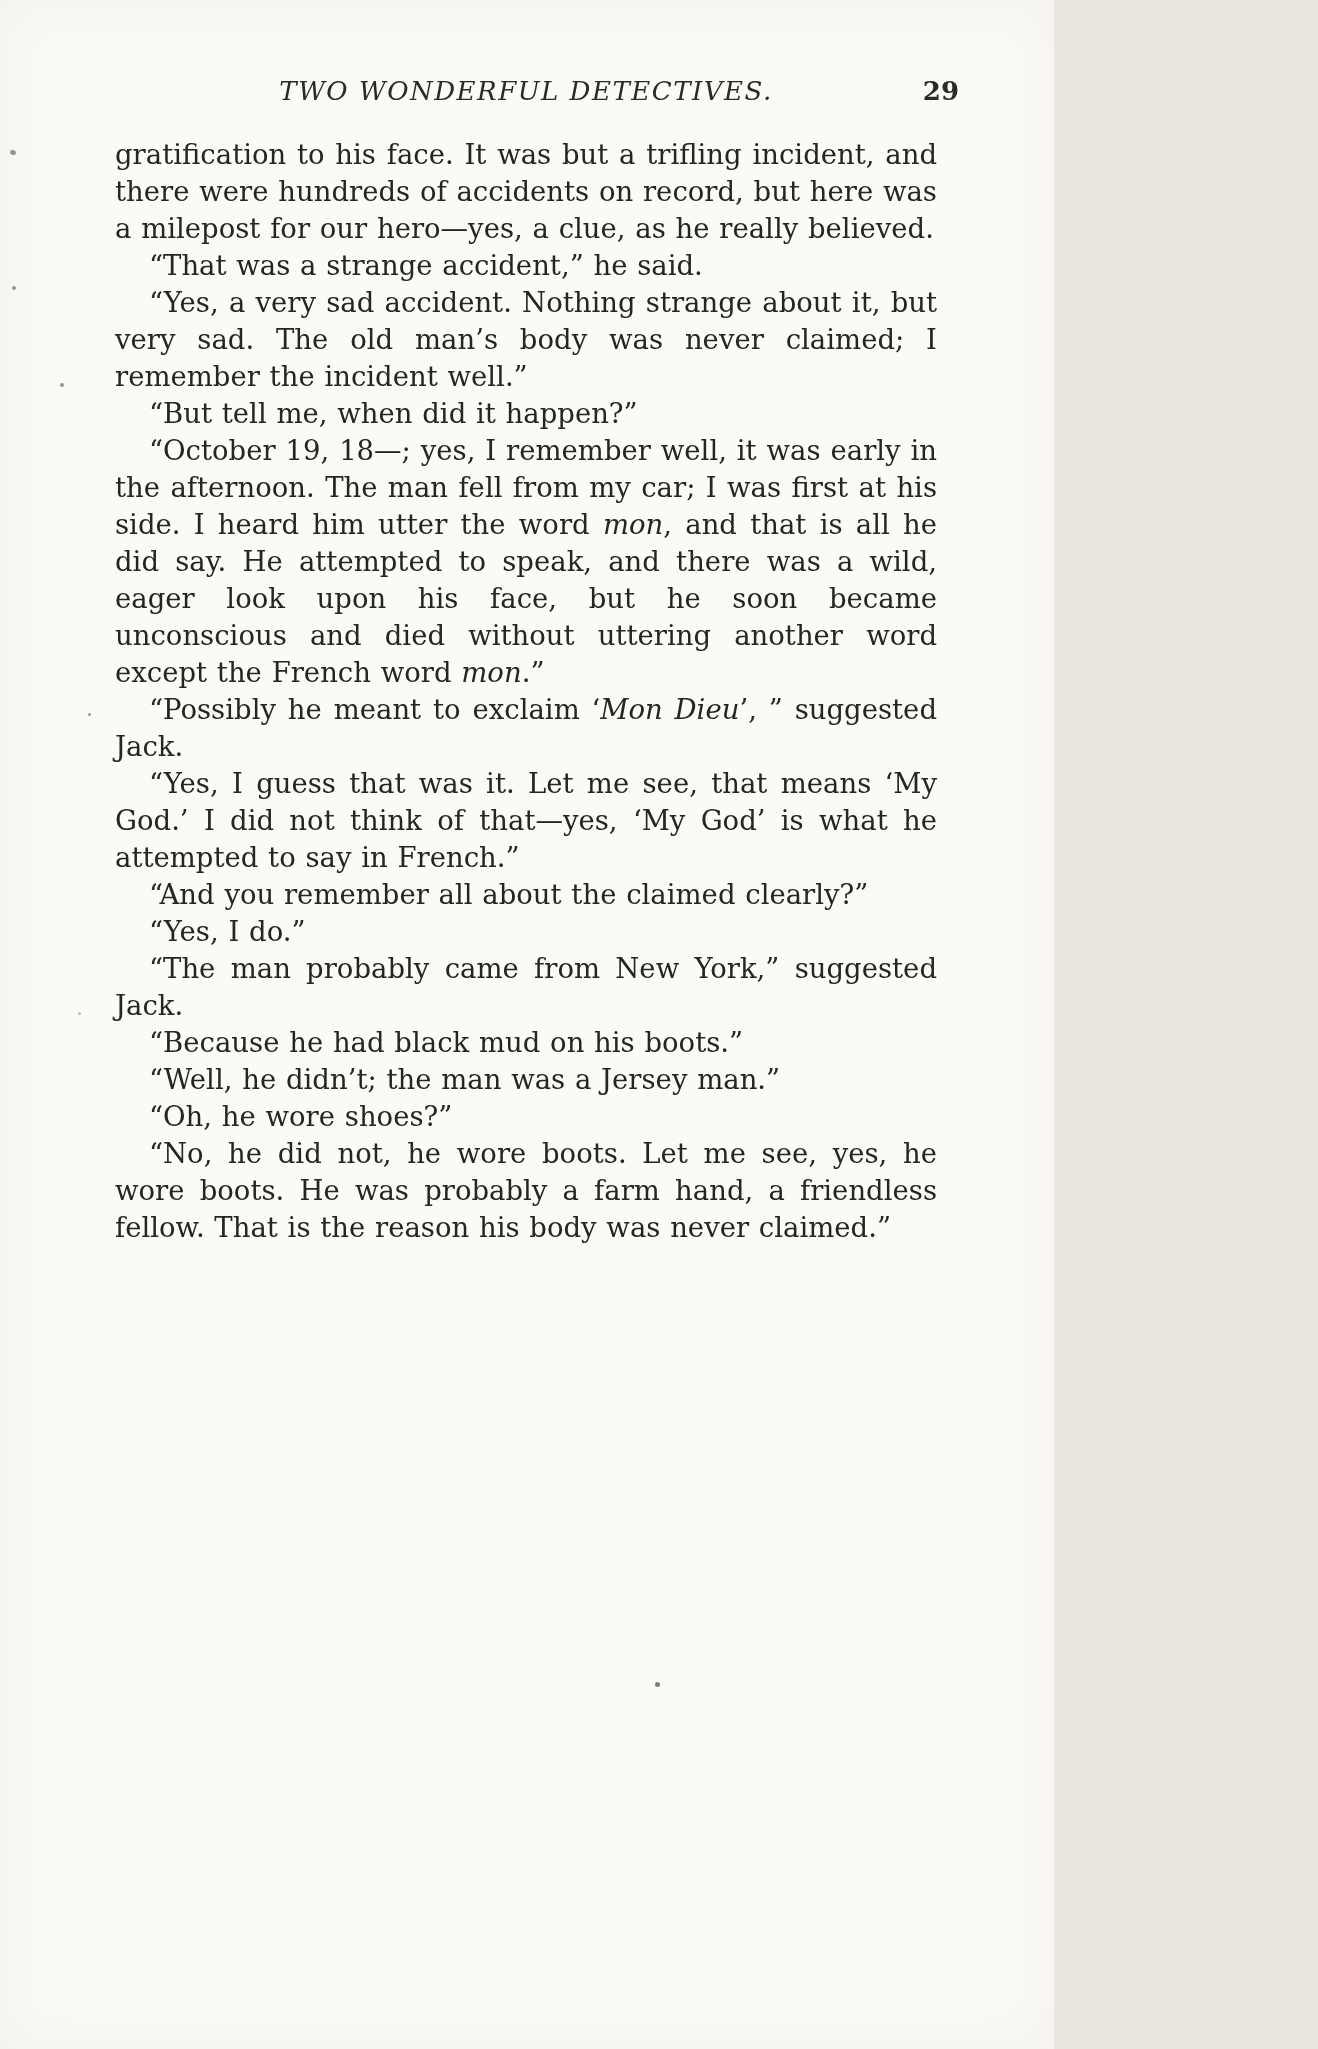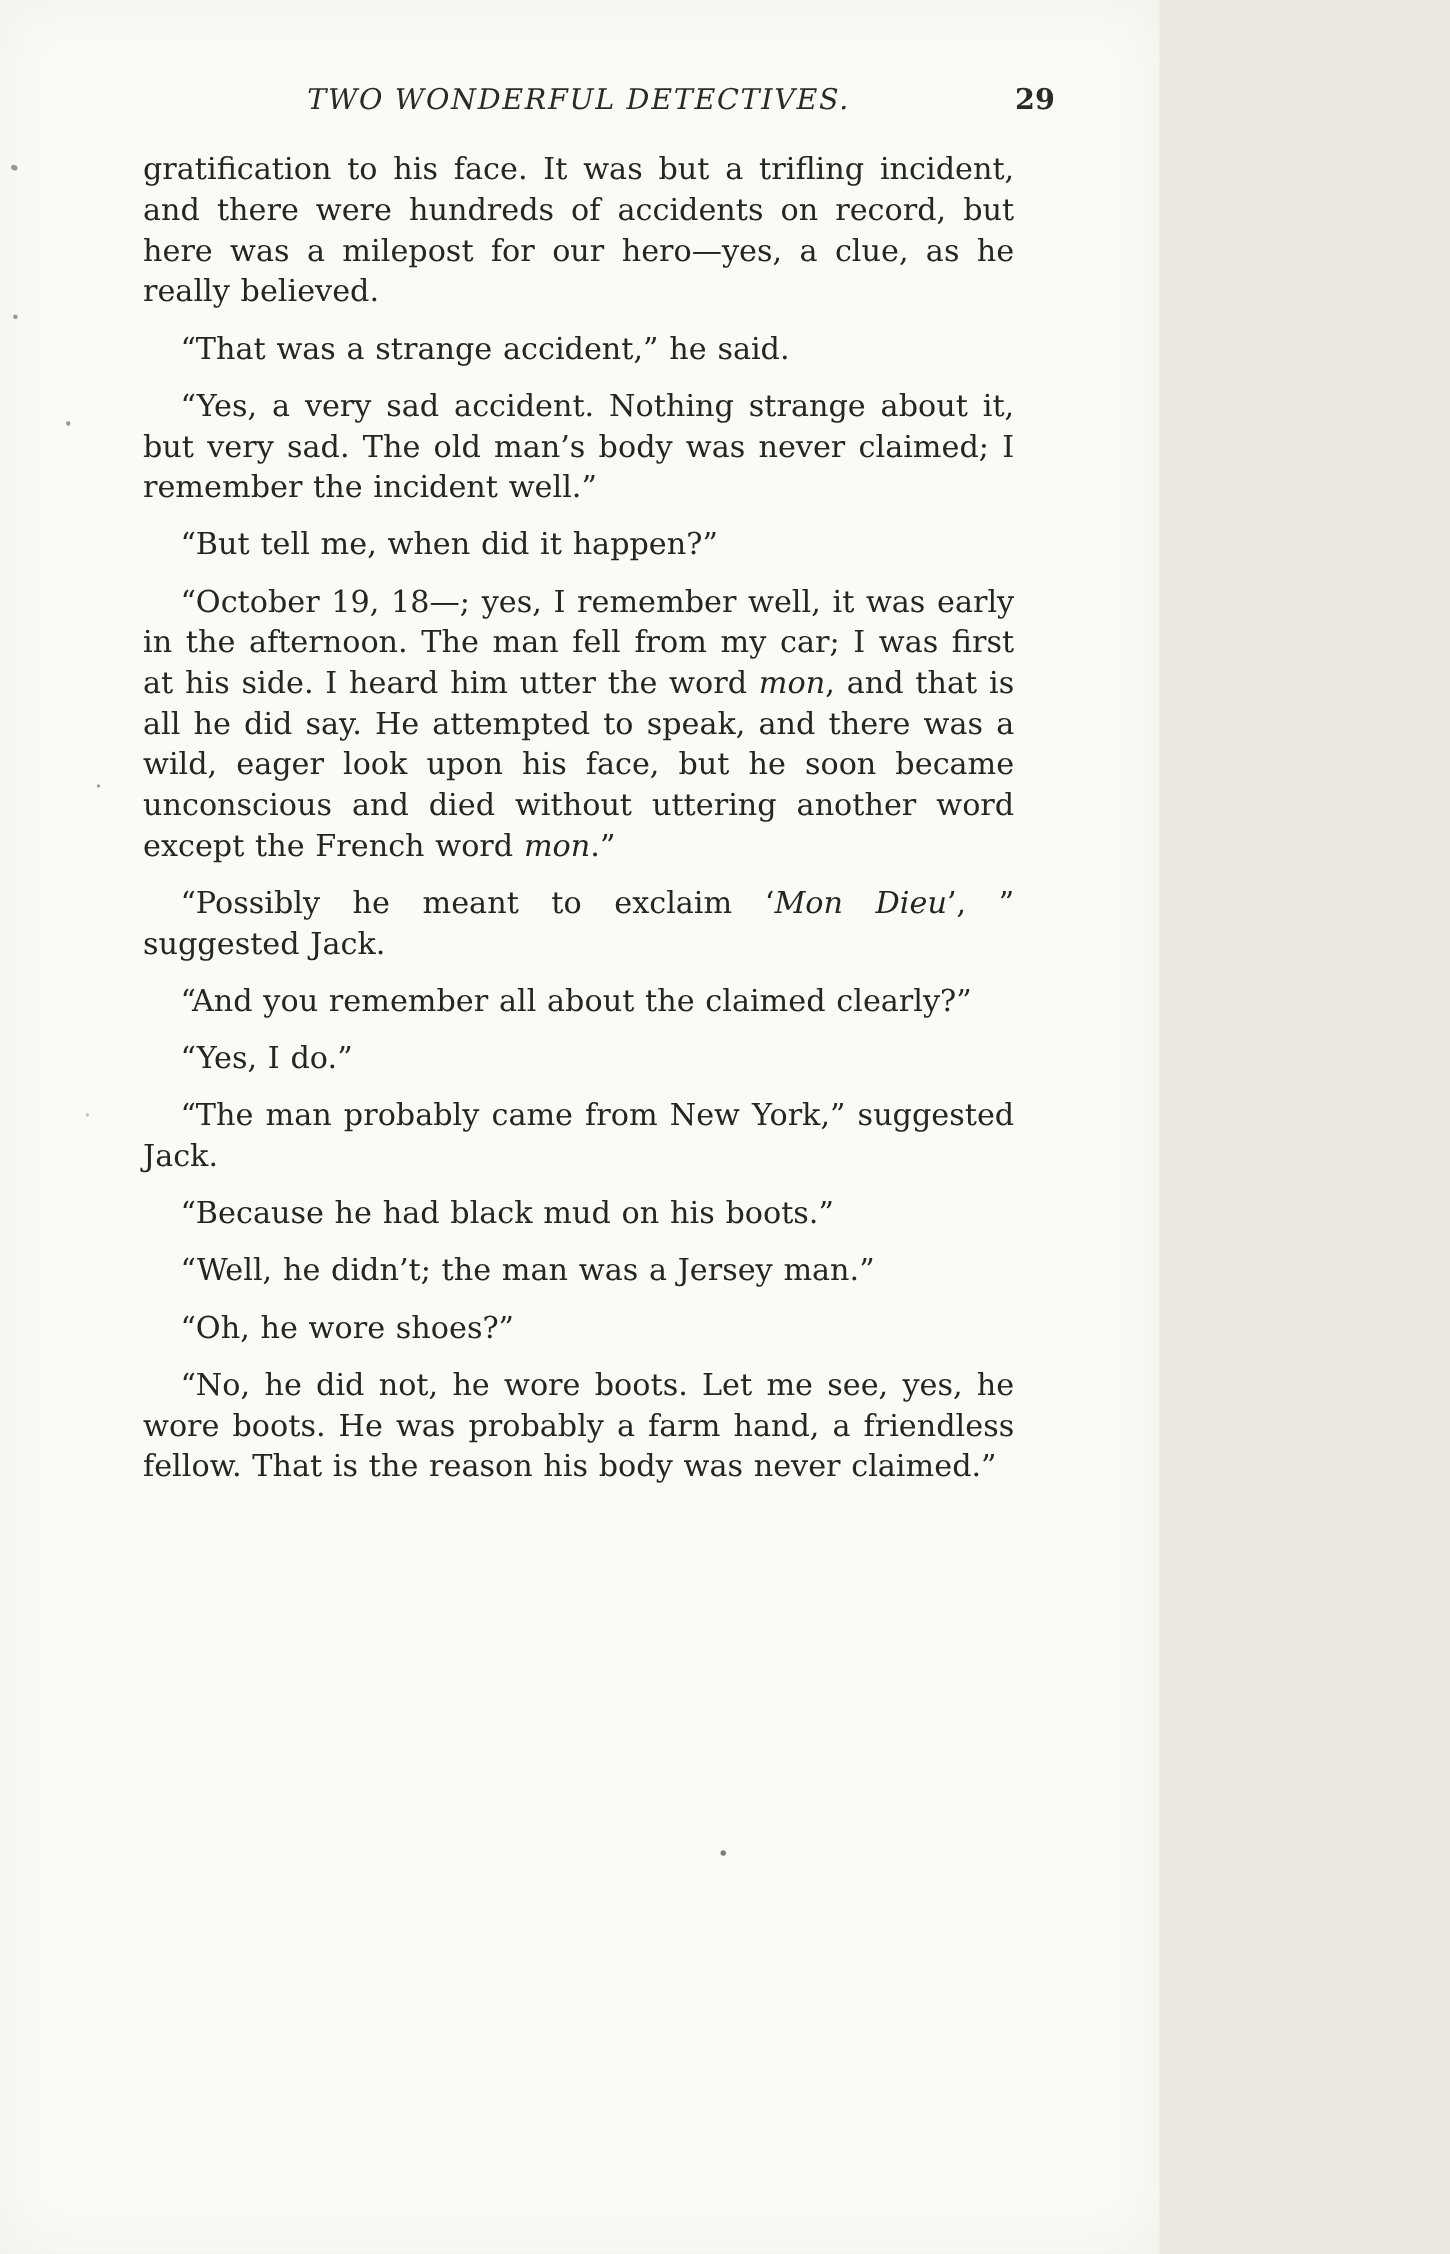--- a/index.html
+++ b/index.html
@@ -42,21 +42,21 @@
     letter-spacing: 0;
     font-size: 26px;
   }
   .page-body {
     font-size: 27.5px;
     line-height: 37px;
     text-align: justify;
     word-spacing: 1px;
   }
   .para {
-    margin: 15px;
+    margin: 0;
   }
   .para.indent {
     text-indent: 34px;
   }
   .italic {
     font-style: italic;
   }
   .speck {
     position: absolute;
     background: #4a473e;
@@ -90,20 +90,21 @@
     </header>
 
     <div class="page-body">
 
     <p class="para"><span>gratification to his face. It was but a trifling incident, and there were hundreds of accidents on record, but here was a milepost for our hero—yes, a clue, as he really believed.</span></p>
         <p class="para indent"><span>“That was a strange accident,” he said.</span></p>
         <p class="para indent"><span>“Yes, a very sad accident. Nothing strange about it, but very sad. The old man’s body was never claimed; I remember the incident well.”</span></p>
         <p class="para indent"><span>“But tell me, when did it happen?”</span></p>
         <p class="para indent"><span>“October 19, 18—; yes, I remember well, it was early in the afternoon. The man fell from my car; I was first at his side. I heard him utter the word </span><span class="italic">mon</span><span>, and that is all he did say. He attempted to speak, and there was a wild, eager look upon his face, but he soon became unconscious and died without uttering another word except the French word </span><span class="italic">mon</span><span>.”</span></p>
         <p class="para indent"><span>“Possibly he meant to exclaim ‘</span><span class="italic">Mon Dieu</span><span>’, ” suggested Jack.</span></p>
+        <p class="para indent"><span>“Yes, I guess that was it. Let me see, that means ‘My God.’ I did not think of that—yes, ‘My God’ is what he attempted to say in French.”</span></p>
         <p class="para indent"><span>“And you remember all about the claimed clearly?”</span></p>
         <p class="para indent"><span>“Yes, I do.”</span></p>
         <p class="para indent"><span>“The man probably came from New York,” suggested Jack.</span></p>
         <p class="para indent"><span>“Because he had black mud on his boots.”</span></p>
         <p class="para indent"><span>“Well, he didn’t; the man was a Jersey man.”</span></p>
         <p class="para indent"><span>“Oh, he wore shoes?”</span></p>
         <p class="para indent"><span>“No, he did not, he wore boots. Let me see, yes, he wore boots. He was probably a farm hand, a friendless fellow. That is the reason his body was never claimed.”</span></p>
       </div>
 
   </div>

